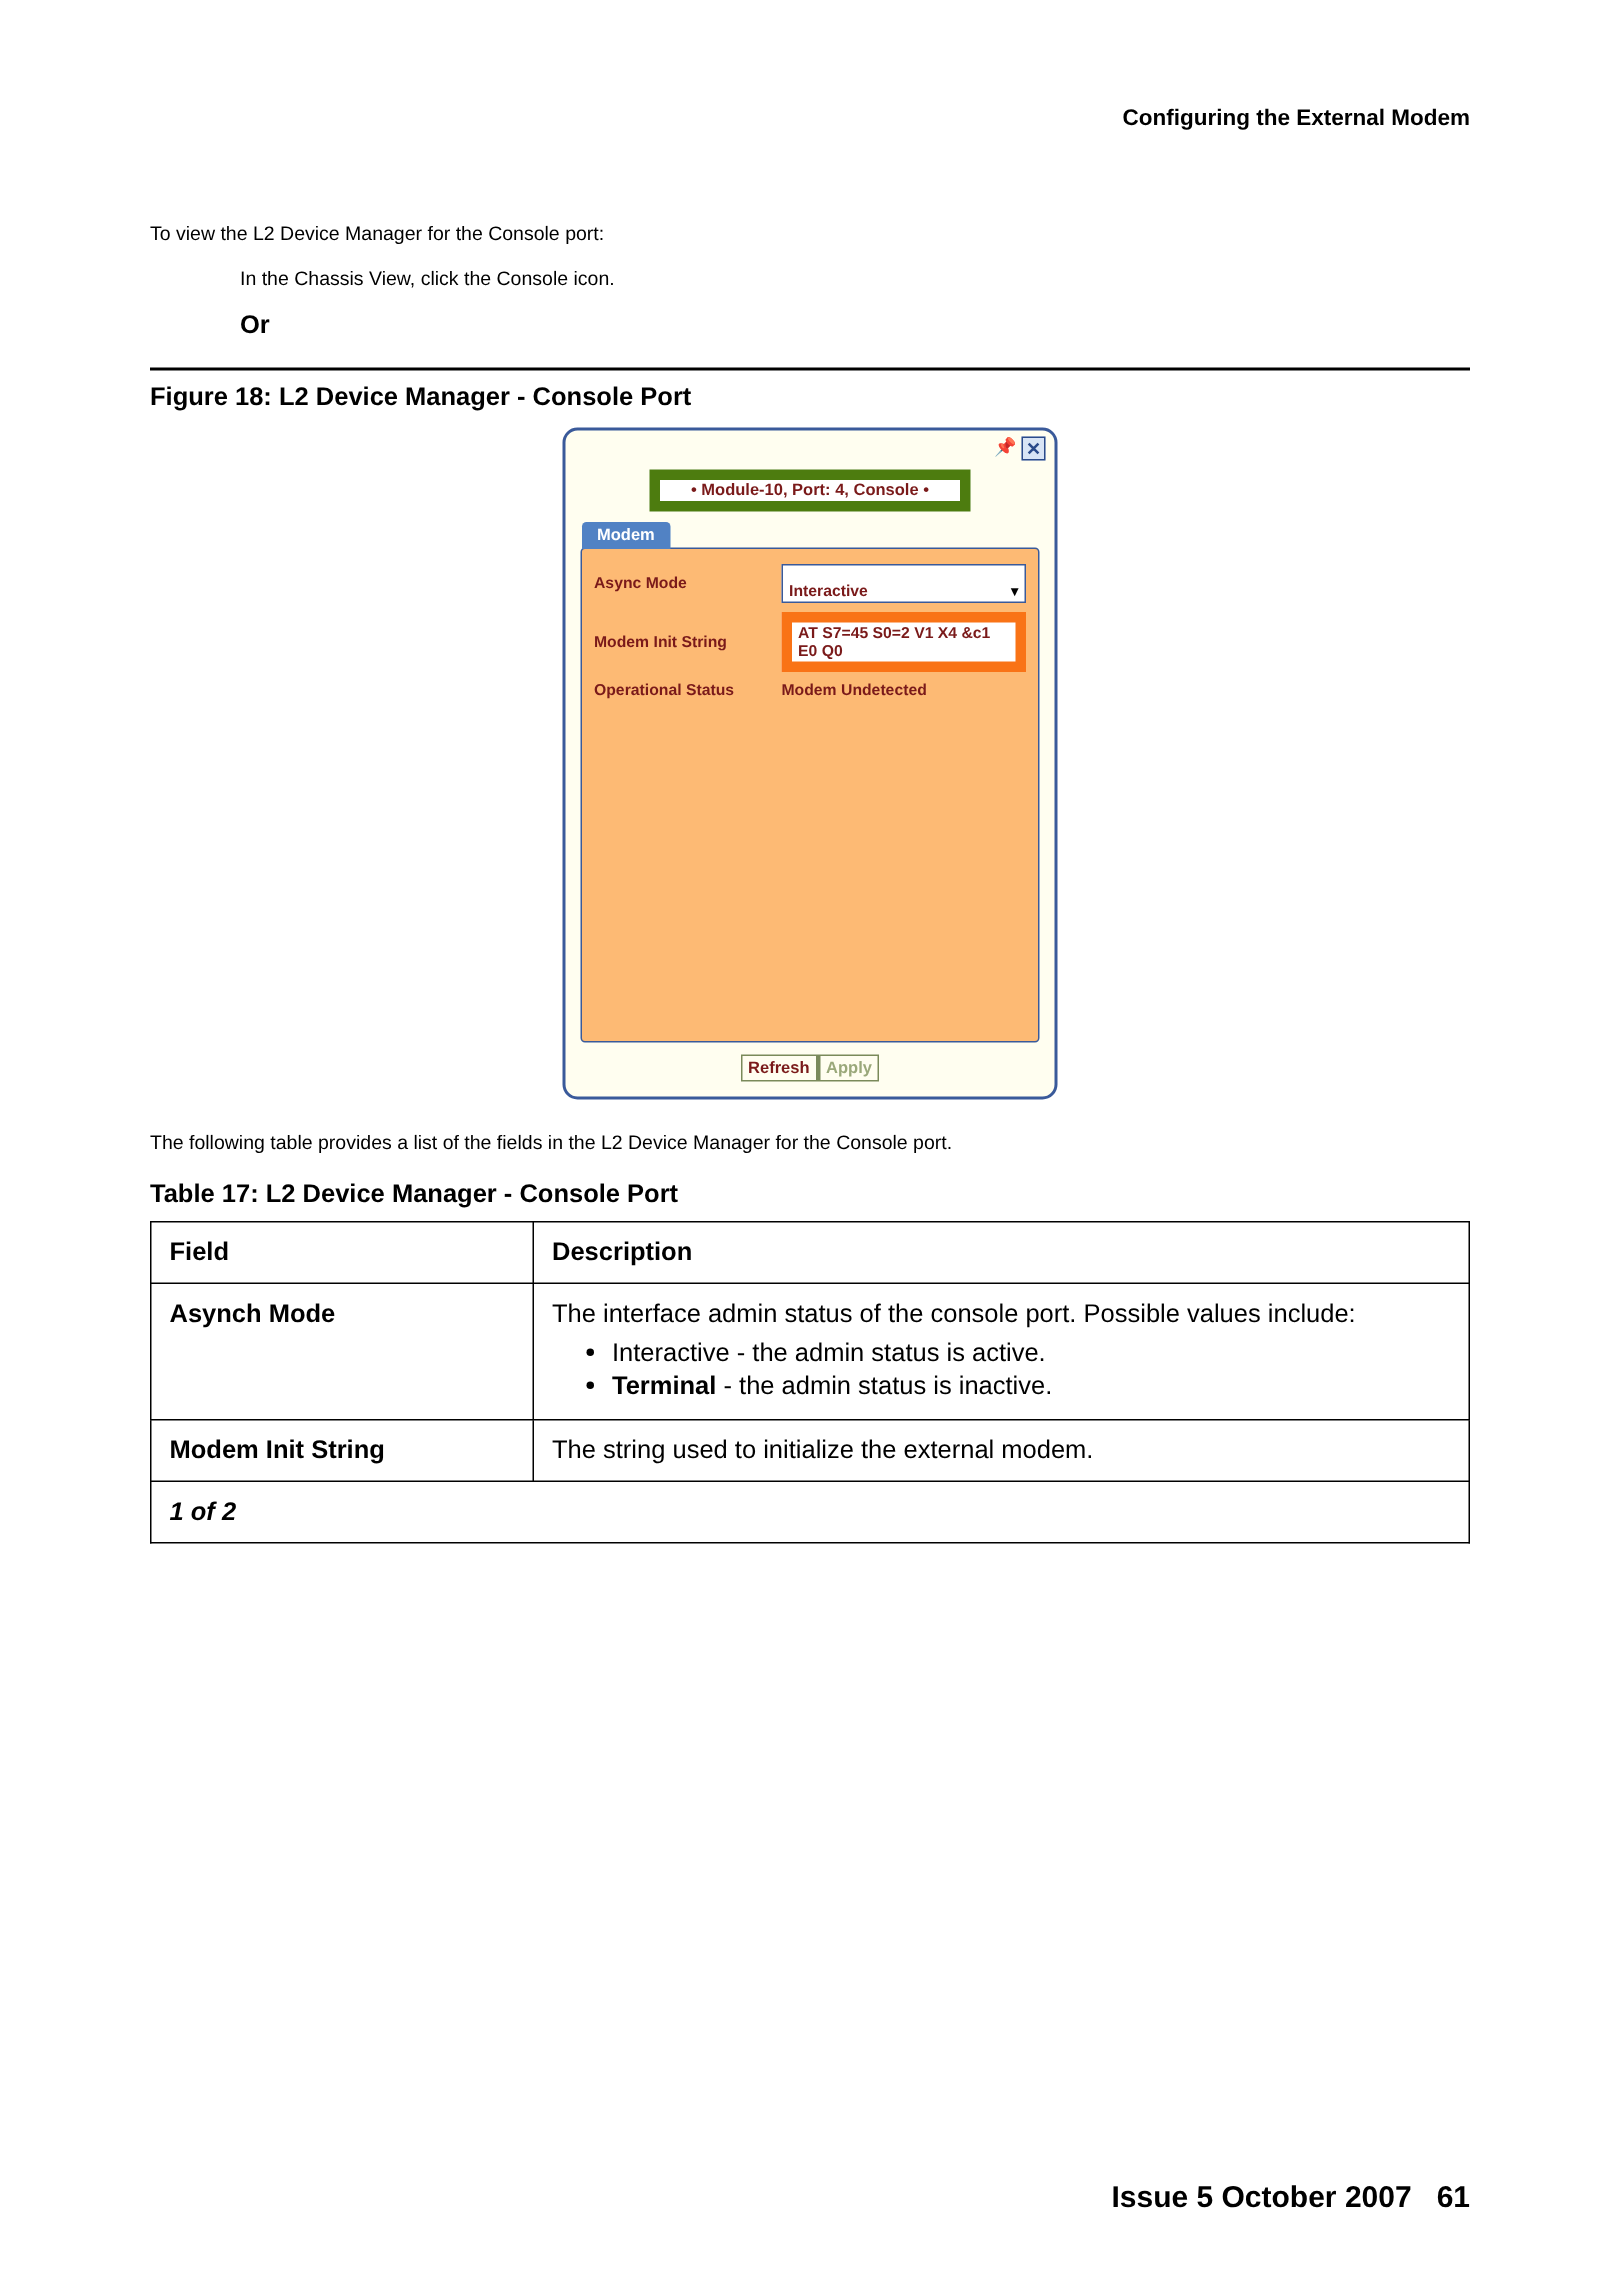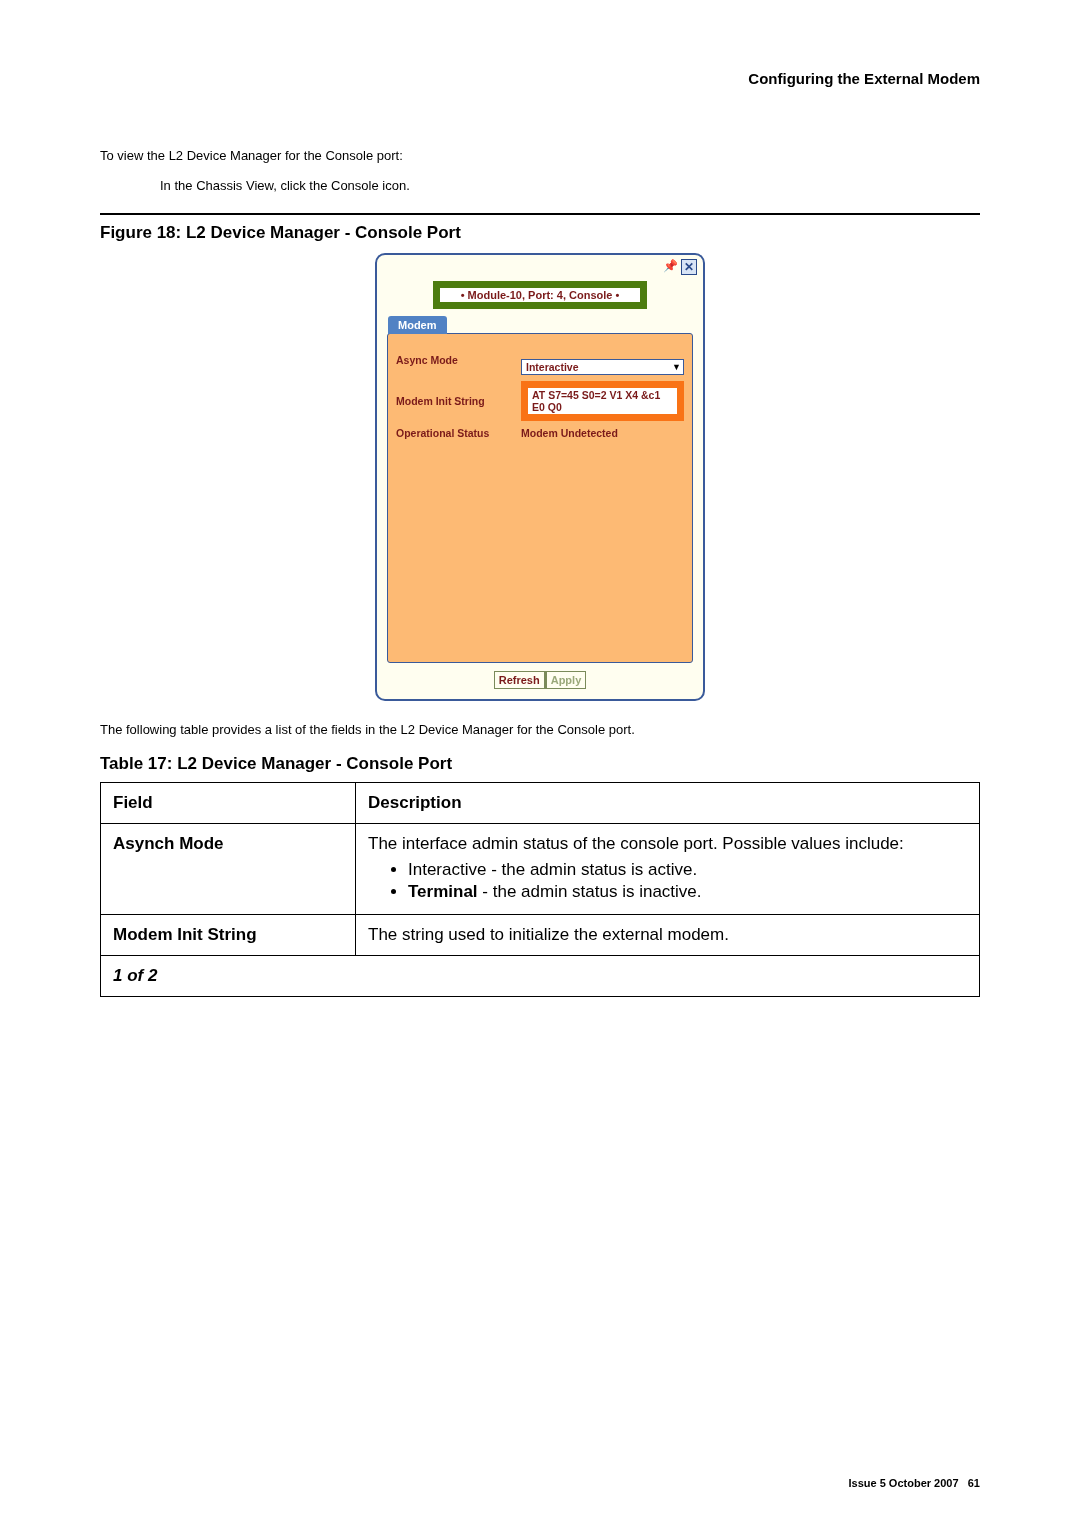--- a/index.html
+++ b/index.html
@@ -128,26 +128,25 @@
     font-size: 10.5px;
     font-weight: bold;
     color: #7a1a1a;
   }
   .row .dropdown {
     flex: 1;
     border: 1px solid #3a5a9a;
     display: flex;
     align-items: center;
     justify-content: space-between;
-    padding: 1px 2px 1px 4px;
+    padding: 11px 2px 1px 4px;
     font-size: 10.5px;
     font-weight: bold;
     color: #7a1a1a;
     background: #fff;
-    margin-top: 15px;
   }
   .row .dropdown .arrow {
     font-size: 9px;
     color: #000;
   }
   .row .textbox {
     flex: 1;
     border: 7px solid #f97316;
     padding: 1px 4px;
     font-size: 10.5px;
@@ -204,39 +203,40 @@
     margin-bottom: 2px;
   }
   .pager-cell {
     text-align: right;
     font-style: italic;
     font-weight: bold;
     padding: 6px 12px;
   }
   .footer {
     position: absolute;
-    bottom: 38px;
+    bottom: 50px;
     right: 100px;
-    font-size: 11px;
+    font-size: 20px;
   }
   .footer .issue {
     font-weight: bold;
   }
 </style>
 </head>
 <body>
 
 <div class="page">
 
   <div class="header-right">Configuring the External Modem</div>
 
   <div class="body-text">To view the L2 Device Manager for the Console port:</div>
 
   <div class="body-text indent">In the Chassis View, click the Console icon.</div>
 
+  <div class="or-text">Or</div>
 
 
   <hr class="rule">
 
   <div class="figure-title">Figure 18: L2 Device Manager - Console Port</div>
 
   <div class="dialog-wrap">
     <div class="dialog">
       <div class="dialog-top-icons">
         <span class="ic">📌</span>

